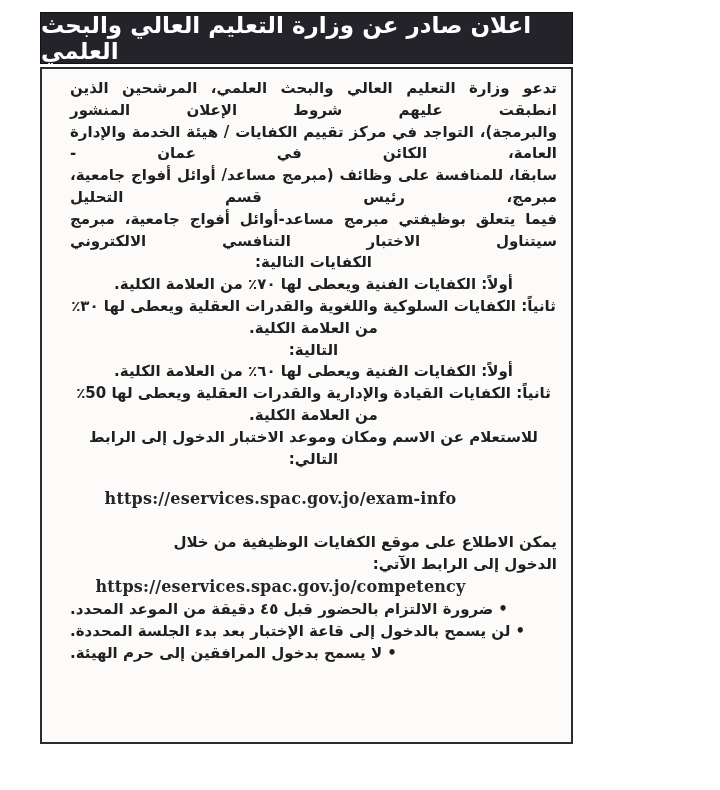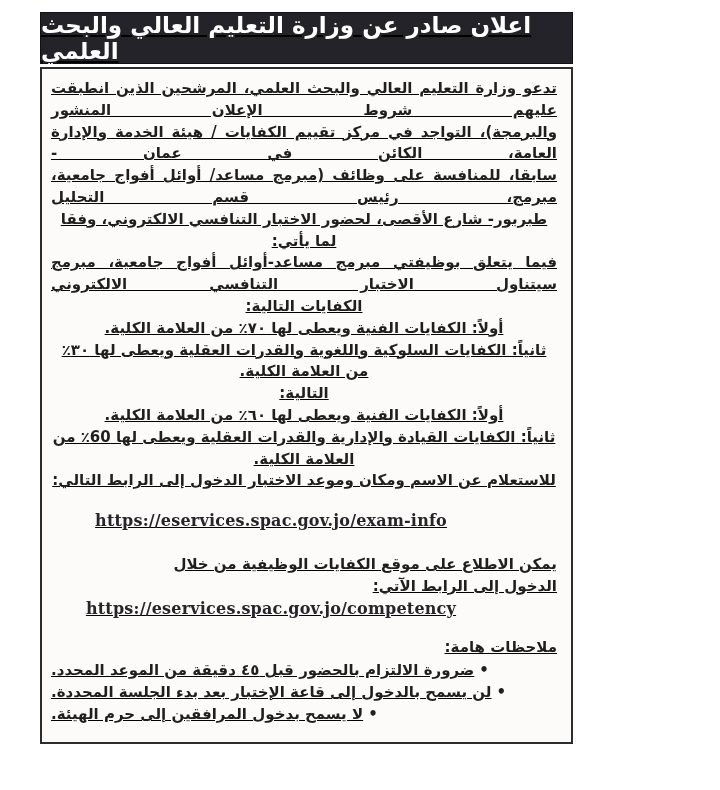--- a/index.html
+++ b/index.html
@@ -2,31 +2,31 @@
 <html lang="ar"><head>
 <meta charset="utf-8">
 <style>
   html,body{margin:0;padding:0;}
   body{
     width:720px;height:790px;position:relative;overflow:hidden;
     background:#ffffff;
     font-family:"DejaVu Sans",sans-serif;
   }
   .doc{
-    position:absolute;left:40px;top:12px;width:533px;text-decoration:underline;
+    position:absolute;left:40px;top:12px;width:533px;
   }
   .doc-header{
     height:50px;background:#232329;border:1px solid #111115;
     display:flex;align-items:center;justify-content:center;
     color:#ffffff;font-weight:bold;font-size:23px;
   }
   .doc-body{
     margin-top:3px;border:2px solid #2d2d2d;background:#fcfbfa;
     height:677px;box-sizing:border-box;
-    padding:9px 14px 0 9px;overflow:hidden;
+    padding:9px 14px 0 28px;overflow:hidden;
     direction:rtl;
     font-weight:bold;font-size:15px;line-height:21.8px;color:#1f1f1f;
   }
   .jline{text-align:justify;text-align-last:justify;text-justify:inter-word;}
   .rline{text-align:center;}
   .cline{text-align:center;}
   .url{
     direction:ltr;text-align:center;
     font-family:"DejaVu Serif",serif;font-size:16px;letter-spacing:.2px;
     color:#26262a;margin-right:66px;
@@ -45,40 +45,38 @@
 
   <div class="doc-header">
     <span>اعلان صادر عن وزارة التعليم العالي والبحث العلمي</span>
   </div>
 
   <div class="doc-body" dir="rtl">
 
     <div class="jline">تدعو وزارة التعليم العالي والبحث العلمي، المرشحين الذين انطبقت عليهم شروط الإعلان المنشور</div>
     <div class="jline">والبرمجة)، التواجد في مركز تقييم الكفايات / هيئة الخدمة والإدارة العامة، الكائن في عمان -</div>
     <div class="jline">سابقا، للمنافسة على وظائف (مبرمج مساعد/ أوائل أفواج جامعية، مبرمج، رئيس قسم التحليل</div>
-    <div class="cline">طبربور- شارع الأقصى، لحضور الاختبار التنافسي الالكتروني، وفقا لما يأتي:</div>
 
     <div class="jline">فيما يتعلق بوظيفتي مبرمج مساعد-أوائل أفواج جامعية، مبرمج سيتناول الاختبار التنافسي الالكتروني</div>
     <div class="rline">الكفايات التالية:</div>
     <div class="rline">أولاً: الكفايات الفنية ويعطى لها ٧٠٪ من العلامة الكلية.</div>
     <div class="rline">ثانياً: الكفايات السلوكية واللغوية والقدرات العقلية ويعطى لها ٣٠٪ من العلامة الكلية.</div>
 
     <div class="rline">التالية:</div>
     <div class="rline">أولاً: الكفايات الفنية ويعطى لها ٦٠٪ من العلامة الكلية.</div>
-    <div class="rline">ثانياً: الكفايات القيادة والإدارية والقدرات العقلية ويعطى لها 60٪ من العلامة الكلية.</div>
+    <div class="rline">ثانياً: الكفايات القيادة والإدارية والقدرات العقلية ويعطى لها 50٪ من العلامة الكلية.</div>
 
     <div class="rline">للاستعلام عن الاسم ومكان وموعد الاختبار الدخول إلى الرابط التالي:</div>
 
     <div class="url url-exam">https://eservices.spac.gov.jo/exam-info</div>
 
     <div class="competency-line">يمكن الاطلاع على موقع الكفايات الوظيفية من خلال الدخول إلى الرابط الآتي:</div>
 
     <div class="url url-competency">https://eservices.spac.gov.jo/competency</div>
 
-    <div class="notes-title">ملاحظات هامة:</div>
 
     <div class="note">
       <span class="bullet">•</span><span>ضرورة الالتزام بالحضور قبل ٤٥ دقيقة من الموعد المحدد.</span>
     </div>
     <div class="note">
       <span class="bullet">•</span><span>لن يسمح بالدخول إلى قاعة الإختبار بعد بدء الجلسة المحددة.</span>
     </div>
     <div class="note">
       <span class="bullet">•</span><span>لا يسمح بدخول المرافقين إلى حرم الهيئة.</span>
     </div>

